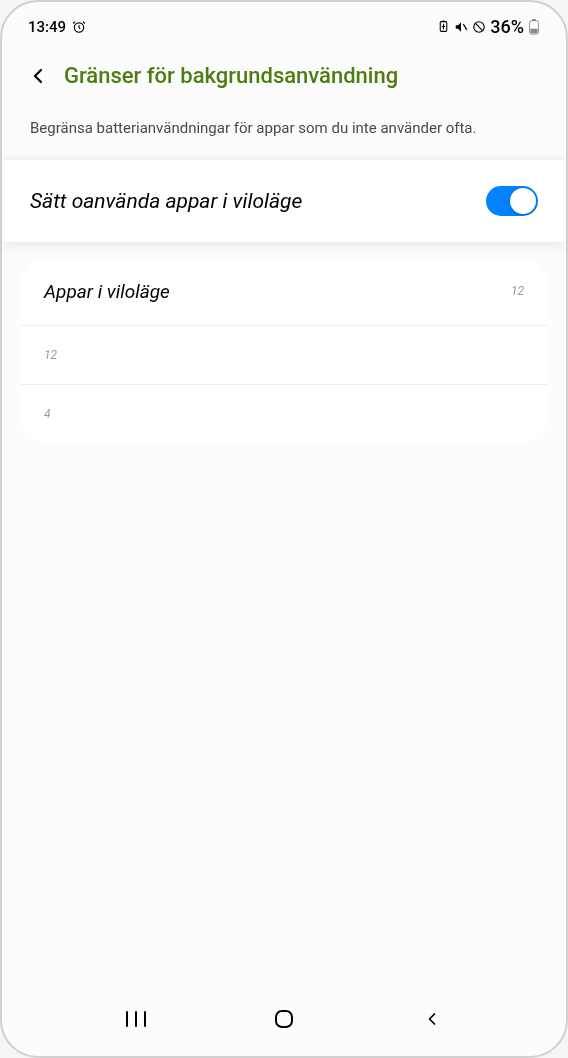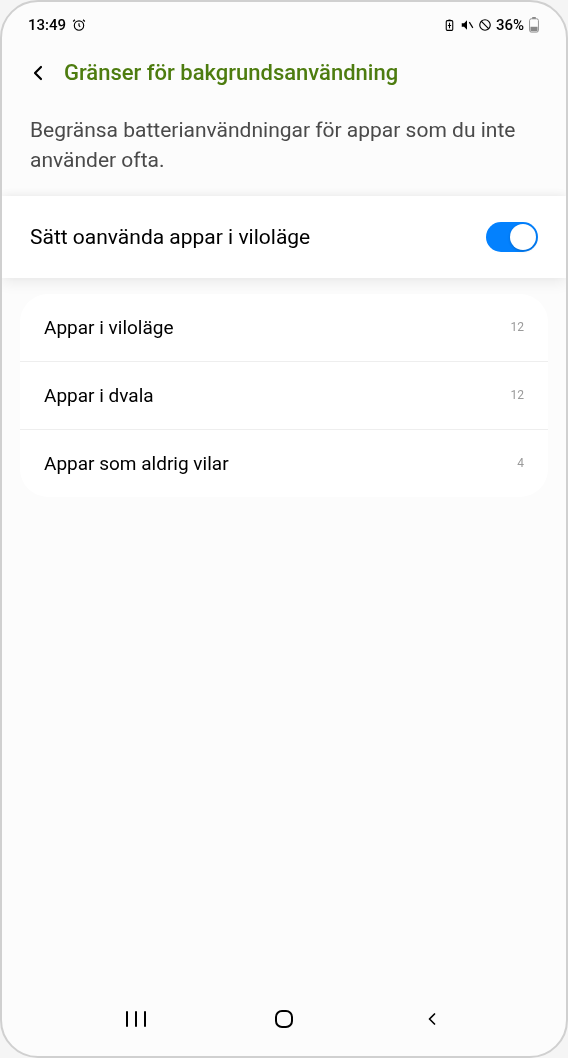--- a/index.html
+++ b/index.html
@@ -33,57 +33,58 @@
     }
     .status-left {
       display: flex;
       align-items: center;
       gap: 6px;
     }
     .status-right {
       display: flex;
       align-items: center;
       gap: 4px;
-      font-size: 15px;
+      font-size: 18px;
     }
     .header {
       display: flex;
       align-items: center;
       padding: 18px 20px 14px 24px;
     }
     .back-chevron {
       width: 24px;
       height: 24px;
       margin-right: 14px;
       cursor: pointer;
     }
     .page-title {
       font-size: 22px;
       font-weight: 500;
       color: #4d7c0f;
     }
     .description {
       padding: 16px 28px 20px 28px;
-      font-size: 21px;
+      font-size: 15px;
       color: #4a4a4a;
       line-height: 1.45;
     }
     .toggle-card {
       background: #fff;
       margin: 0;
       padding: 26px 28px;
       display: flex;
       justify-content: space-between;
       align-items: center;
       box-shadow: 0 4px 14px rgba(0,0,0,0.08), 0 -2px 8px rgba(0,0,0,0.04);
     }
     .toggle-label {
       font-size: 21px;
       color: #000;
       font-weight: 400;
+      font-style: italic;
     }
     .toggle-switch {
       width: 52px;
       height: 30px;
       background: #0381fe;
       border-radius: 15px;
       position: relative;
       cursor: pointer;
     }
     .toggle-knob {
@@ -94,20 +95,21 @@
       position: absolute;
       top: 2px;
       right: 2px;
       box-shadow: 0 1px 3px rgba(0,0,0,0.2);
     }
     .list-card {
       background: #fff;
       margin: 16px 18px 0 18px;
       border-radius: 28px;
       overflow: hidden;
+      font-style: italic;
     }
     .list-item {
       display: flex;
       justify-content: space-between;
       align-items: center;
       padding: 22px 24px;
       cursor: pointer;
     }
     .list-item:not(:last-child) {
       border-bottom: 1px solid #eee;
@@ -208,25 +210,23 @@
       <div class="toggle-knob"></div>
     </div>
   </div>
 
   <div class="list-card">
     <div class="list-item">
       <span class="list-item-label">Appar i viloläge</span>
       <span class="list-item-count">12</span>
     </div>
     <div class="list-item">
-      <span class="list-item-label">Appar i dvala</span>
       <span class="list-item-count">12</span>
     </div>
     <div class="list-item">
-      <span class="list-item-label">Appar som aldrig vilar</span>
       <span class="list-item-count">4</span>
     </div>
   </div>
 
   <div class="nav-bar">
     <div class="nav-btn">
       <svg width="22" height="18" viewBox="0 0 22 18">
         <line x1="2" y1="2" x2="2" y2="16" stroke="#000" stroke-width="2" stroke-linecap="round"></line>
         <line x1="11" y1="2" x2="11" y2="16" stroke="#000" stroke-width="2" stroke-linecap="round"></line>
         <line x1="20" y1="2" x2="20" y2="16" stroke="#000" stroke-width="2" stroke-linecap="round"></line>

